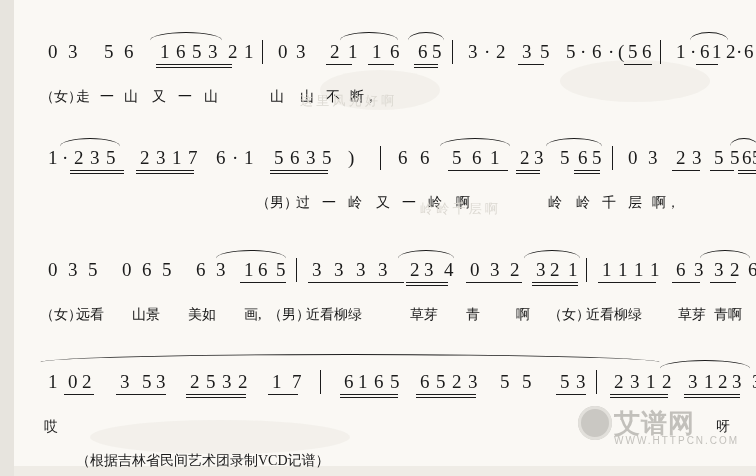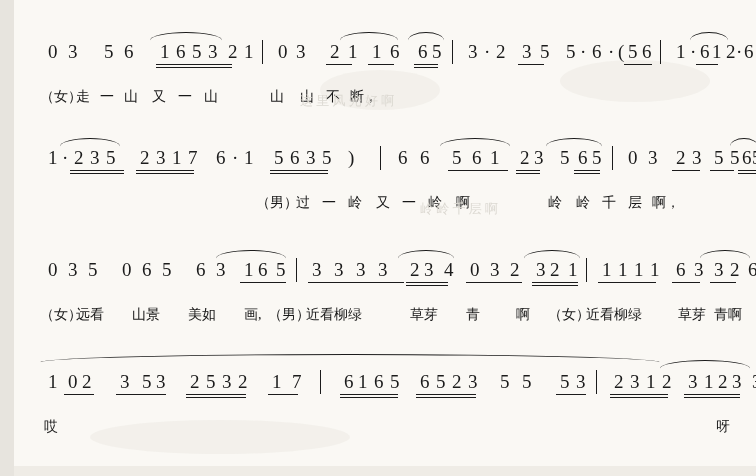--- a/index.html
+++ b/index.html
@@ -392,17 +392,23 @@
         <div class="under1" style="left: 684px; width: 56px; top: 33px;"></div>
         <div class="slur" style="left: 40px; width: 620px; top: -10px;"></div>
         <div class="slur" style="left: 660px; width: 90px; top: -4px;"></div>
       </div>
     <div class="lyr-row" style="top:56px">
         <span class="lyric" style="left: 44px; top: 0px;">哎</span>
         <span class="lyric" style="left: 716px; top: 0px;">呀</span>
       </div>
   </div>
 
-
+  <div class="footer" style="left:76px;top:452px">（根据吉林省民间艺术团录制VCD记谱）</div>
+
+  <div class="wm">
+    <div class="circle"></div>
+    <div class="txt">艾谱网</div>
+    <div class="url">WWW.HTTPCN.COM</div>
+  </div>
 
     <div class="ghost" style="left: 300px; top: 92px;">这 里 风 光 好 啊</div>
     <div class="ghost" style="left: 420px; top: 200px;">岭 岭 千 层 啊</div>
   </div>
 
 </body></html>

